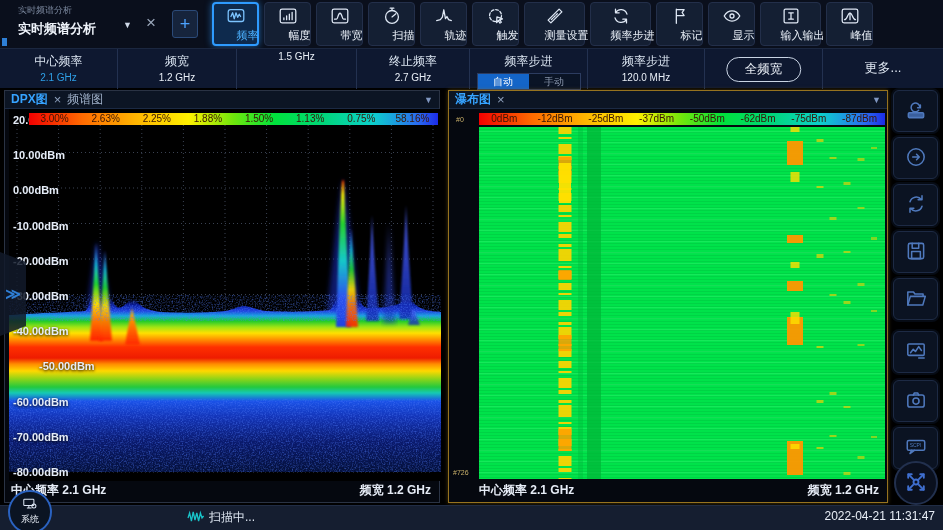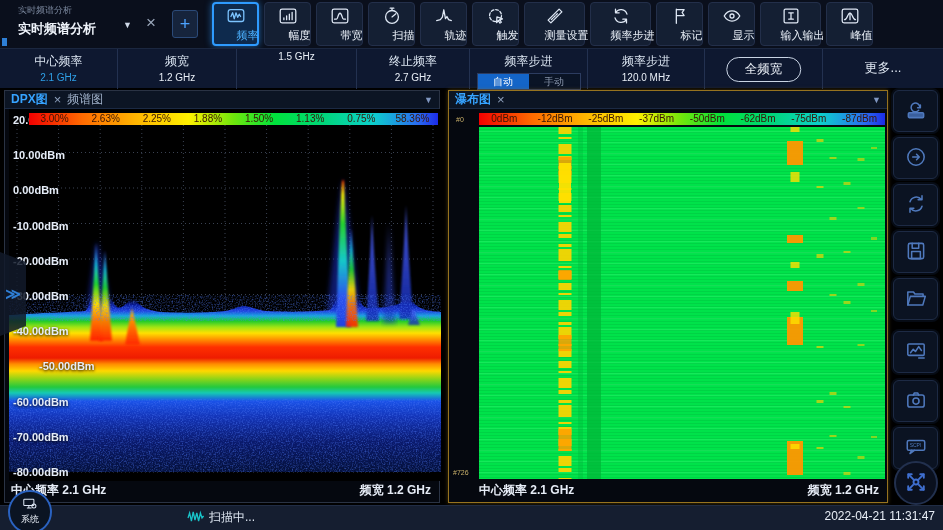--- a/index.html
+++ b/index.html
@@ -331,21 +331,21 @@
     </svg>
 
     <div id="dpx-scalebar" class="scalebar" style="left:24px;top:22px;width:409px">
         <span class="sc-lb">3.00%</span>
         <span class="sc-lb">2.63%</span>
         <span class="sc-lb">2.25%</span>
         <span class="sc-lb">1.88%</span>
         <span class="sc-lb">1.50%</span>
         <span class="sc-lb">1.13%</span>
         <span class="sc-lb">0.75%</span>
-        <span class="sc-lb">58.36%</span>
+        <span class="sc-lb">58.16%</span>
       </div>
     <div id="y-axis-labels" class="abs" style="left:4px;top:18px;width:80px;height:372px">
         <div class="yl" style="top: 5px;">20.00dBm</div>
         <div class="yl" style="top: 40.2px;">10.00dBm</div>
         <div class="yl" style="top: 75.4px;">0.00dBm</div>
         <div class="yl" style="top: 110.6px;">-10.00dBm</div>
         <div class="yl" style="top: 145.8px;">-20.00dBm</div>
         <div class="yl" style="top: 181px;">-30.00dBm</div>
         <div class="yl" style="top: 216.2px;">-40.00dBm</div>
         <div class="yl" style="top: 251.4px; margin-left: 26px;">-50.00dBm</div>

